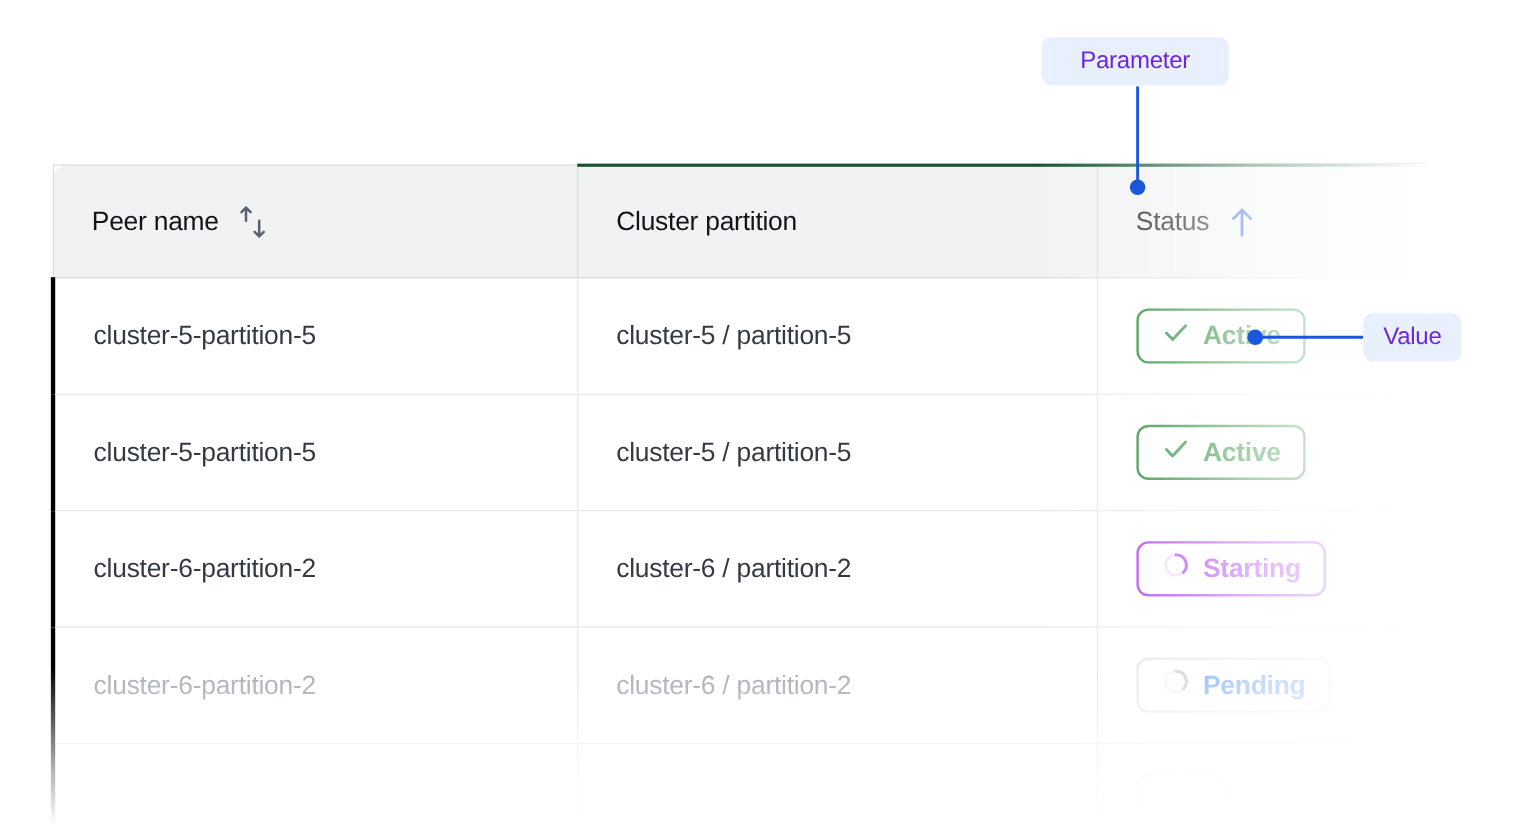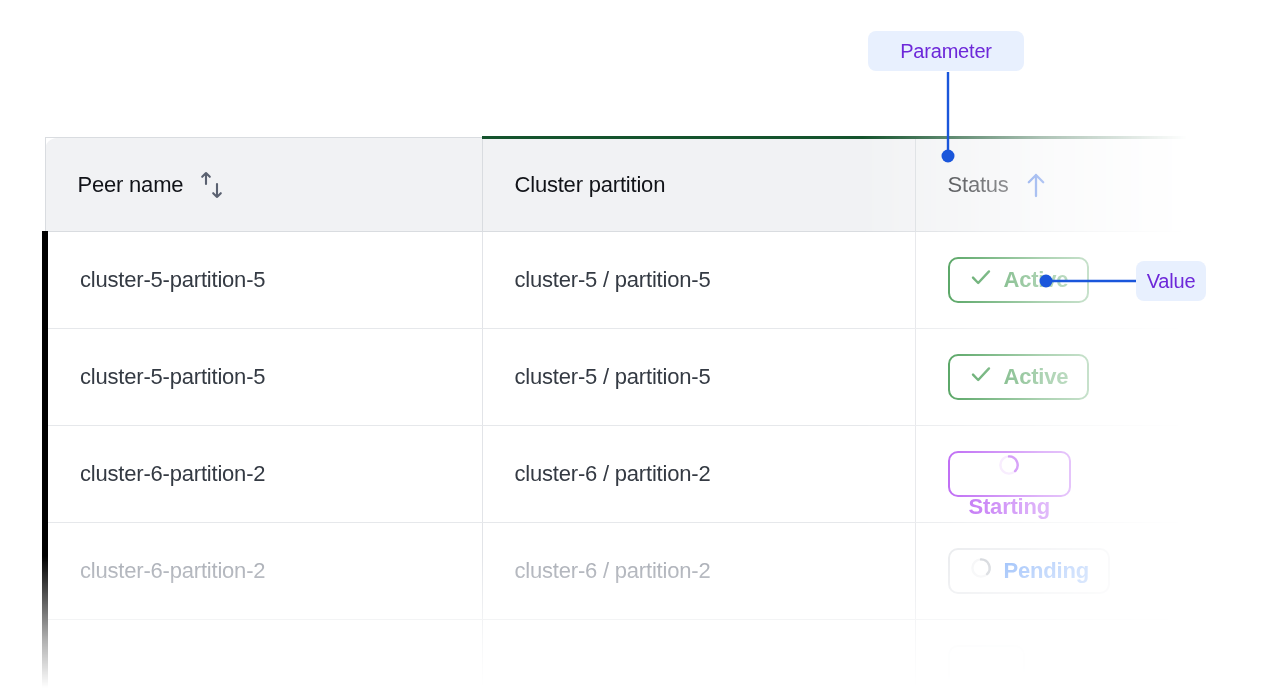--- a/index.html
+++ b/index.html
@@ -71,21 +71,21 @@
     vertical-align: middle;
     font-size: 22px;
     color: #343a43;
     border-bottom: 1px solid #e6e8eb;
     border-right: 1px solid #e2e4e8;
     letter-spacing: -0.2px;
     white-space: nowrap;
     background: #ffffff;
   }
   .table tbody td:last-child { border-right: none; }
-  .table tbody td:first-child { border-left: 6px solid #000000; margin-left: 11px; }
+  .table tbody td:first-child { border-left: 4px solid #000000; margin-left: 11px; }
   .table tbody tr.muted td { color: #a9adb5; }
   .table tbody tr.ghost td { color: #eef0f2; }
 
   
   .sort-both { width: 26px; height: 30px; display: block; }
   .sort-up   { width: 22px; height: 26px; display: block; }
 
   
   .badge {
     display: inline-flex;
@@ -94,42 +94,42 @@
     border: 2px solid;
     border-radius: 10px;
     padding: 0 19px;
     height: 46px;
     box-sizing: border-box;
     font-size: 22px;
     font-weight: bold;
     letter-spacing: -0.2px;
   }
   .badge.active   { border-color: #128024; color: #128024; }
-  .badge.starting { border-color: #a42ef0; color: #a42ef0; flex-direction: column; }
+  .badge.starting { border-color: #a42ef0; color: #a42ef0; }
   .badge.pending  { border-color: #e2e4e8; color: #3b82f6; }
   .badge.faint    { border-color: #f3f5f6; color: #fafbfb; }
 
   .ico { flex: 0 0 auto; display: block; }
 
   
   .anno-badge {
     position: absolute;
     background: #e8f0fe;
     color: #6d28d9;
     border-radius: 8px;
     font-size: 20px;
     font-weight: normal;
     letter-spacing: -0.2px;
     display: flex;
     align-items: center;
     justify-content: center;
     white-space: nowrap;
   }
   #anno-parameter { left: 868px; top: 31px; width: 156px; height: 40px; }
-  #anno-value     { left: 1136px; top: 261px; width: 70px;  height: 40px; }
+  #anno-value     { left: 1136px; top: 261px; width: 82px;  height: 40px; }
 
   .anno-svg { position: absolute; left: 0; top: 0; width: 1272px; height: 688px; pointer-events: none; }
 </style>
 </head>
 <body>
 
 <div class="table-wrap">
   <table class="table">
     <thead>
       <tr>

